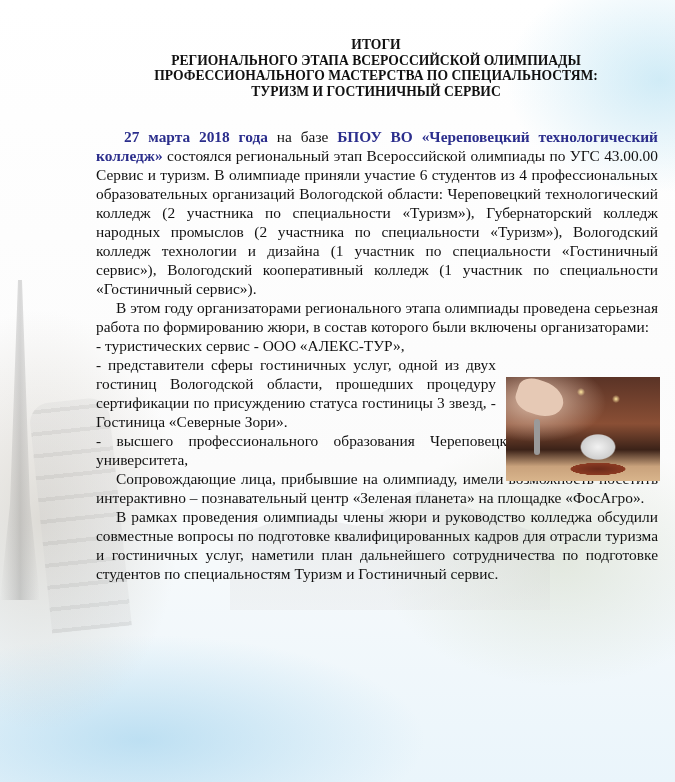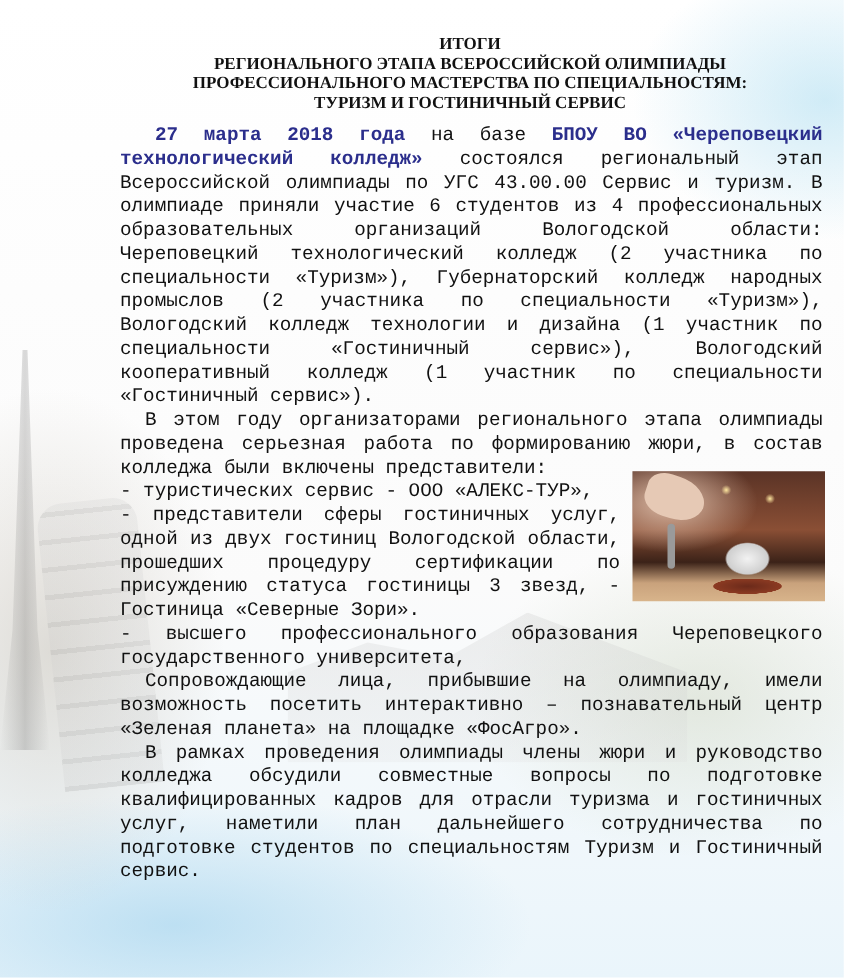--- a/index.html
+++ b/index.html
@@ -22,30 +22,29 @@
   }
   .pisa { left:40px; top:400px; width:80px; height:230px;
     background:repeating-linear-gradient(0deg,#999 0 4px,#ccc 4px 22px);
     transform:rotate(-6deg); border-radius:20px 20px 0 0;
   }
   .building { left:230px; top:490px; width:320px; height:120px;
     background:linear-gradient(180deg,#bbb 0%,#ddd 100%);
     clip-path:polygon(0 40%,20% 20%,40% 30%,60% 0,100% 40%,100% 100%,0 100%);
   }
 
-  .page { position:absolute; left:96px; top:0; width:562px; }
+  .page { position:absolute; left:96px; top:10px; width:562px; }
   .title-block {
     text-align:center; font-weight:bold; font-size:13.6px; line-height:15.5px;
     margin-top:27px; margin-left:-30px; width:620px;
   }
   .title-block div { white-space:nowrap; }
   .body-text {
     font-size:15.4px; line-height:19px; text-align:justify;
-    margin-top:10px;
-    font-family:Liberation Mono, monospace;
+    margin-top:28px;
   }
   .body-text p { margin:0; }
   .indent { text-indent:28px; }
   .indent-small { text-indent:20px; }
   .hl { color:#2b2e8c; font-weight:bold; }
 
   .photo {
     position:absolute; left:506px; top:377px; width:154px; height:104px;
     background:
       radial-gradient(ellipse 30px 22px at 92px 70px, #f2f2f2 0%, #cfcfcf 55%, rgba(0,0,0,0) 60%),
@@ -76,21 +75,21 @@
   <div class="title-block">
     <div>ИТОГИ</div>
     <div>РЕГИОНАЛЬНОГО ЭТАПА ВСЕРОССИЙСКОЙ ОЛИМПИАДЫ</div>
     <div>ПРОФЕССИОНАЛЬНОГО МАСТЕРСТВА ПО СПЕЦИАЛЬНОСТЯМ:</div>
     <div>ТУРИЗМ И ГОСТИНИЧНЫЙ СЕРВИС</div>
   </div>
 
   <div class="body-text">
     <p class="indent"><span class="hl">27 марта 2018 года</span><span> на базе </span><span class="hl">БПОУ ВО «Череповецкий технологический колледж»</span><span> состоялся региональный этап Всероссийской олимпиады по УГС 43.00.00 Сервис и туризм. В олимпиаде приняли участие 6 студентов из 4 профессиональных образовательных организаций Вологодской области: Череповецкий технологический колледж (2 участника по специальности «Туризм»), Губернаторский колледж народных промыслов (2 участника по специальности «Туризм»), Вологодский колледж технологии и дизайна (1 участник по специальности «Гостиничный сервис»), Вологодский кооперативный колледж (1 участник по специальности «Гостиничный сервис»).</span></p>
 
-    <p class="indent-small">В этом году организаторами регионального этапа олимпиады проведена серьезная работа по формированию жюри, в состав колледжа были включены представители:</p>
+    <p class="indent-small">В этом году организаторами регионального этапа олимпиады проведена серьезная работа по формированию жюри, в состав которого были включены организаторами:</p>
     <p style="width:400px">- туристических сервис -  ООО «АЛЕКС-ТУР»,</p>
     <p style="width:400px">-  представители сферы гостиничных услуг, одной из двух гостиниц Вологодской области, прошедших процедуру сертификации по присуждению статуса гостиницы 3 звезд, -  Гостиница «Северные Зори».</p>
 
     <p>-  высшего профессионального образования Череповецкого государственного университета,</p>
 
     <p class="indent-small">Сопровождающие лица, прибывшие на олимпиаду, имели возможность посетить интерактивно – познавательный центр «Зеленая планета» на площадке «ФосАгро».</p>
     <p class="indent-small">В рамках проведения олимпиады члены жюри и руководство колледжа обсудили совместные вопросы по подготовке квалифицированных кадров для отрасли туризма и гостиничных услуг, наметили план дальнейшего сотрудничества по подготовке студентов по специальностям Туризм и Гостиничный сервис.</p>
   </div>
 </div>
 

